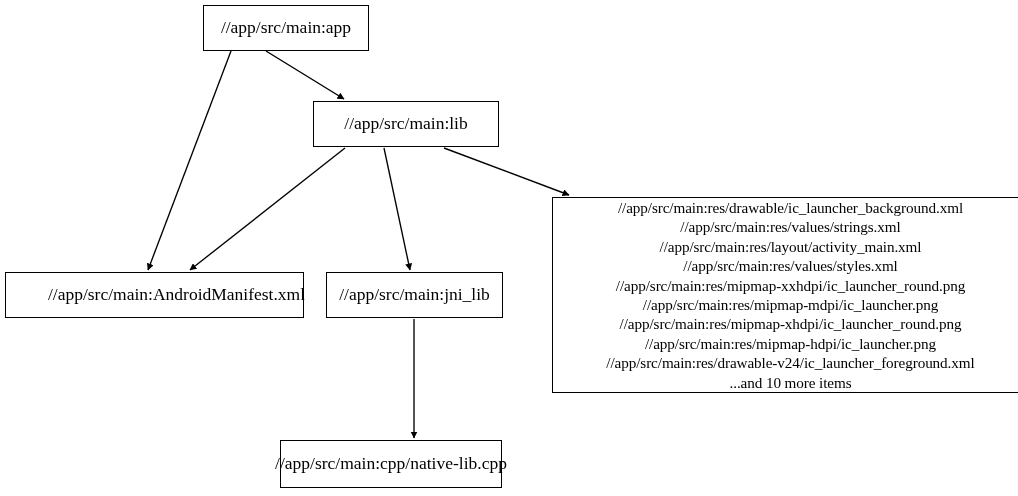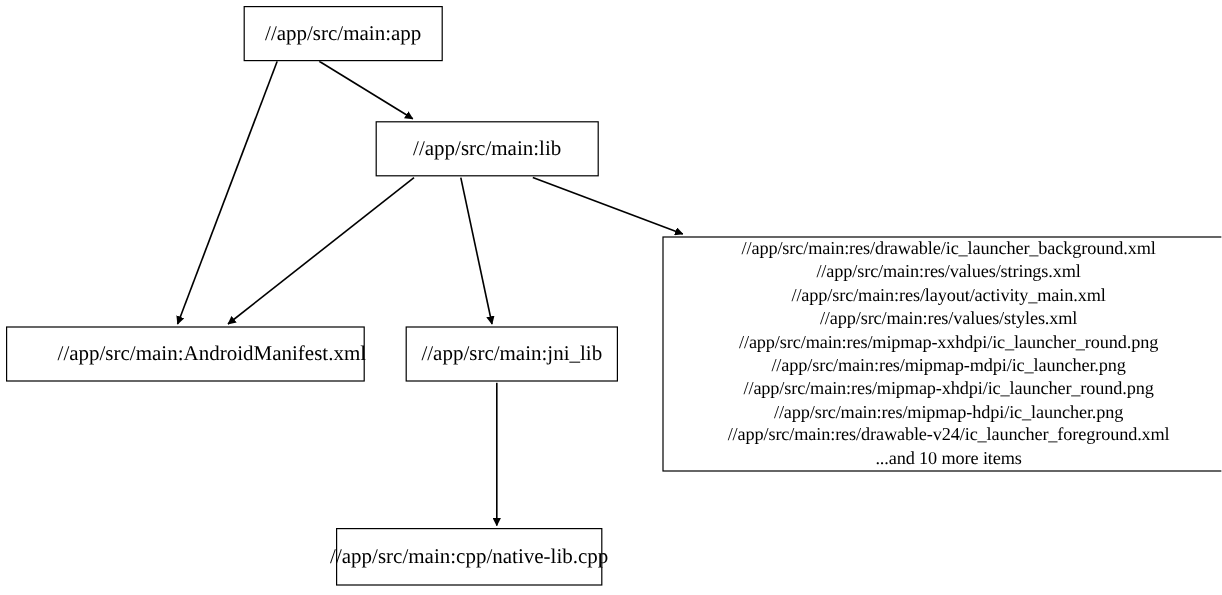--- a/index.html
+++ b/index.html
@@ -78,21 +78,21 @@
   </div>
 
   <div class="graph-node node-single" style="left:302px; top:101px; width:186px; height:46px;margin-left:11px;">
     <span class="node-label">//app/src/main:lib</span>
   </div>
 
   <div class="graph-node node-single" style="left:5px; top:272px; width:299px; height:46px;padding-left:44px;">
     <span class="node-label">//app/src/main:AndroidManifest.xml</span>
   </div>
 
-  <div class="graph-node node-single" style="left:338px; top:272px; width:177px; height:46px;">
+  <div class="graph-node node-single" style="left:326px; top:272px; width:177px; height:46px;">
     <span class="node-label">//app/src/main:jni_lib</span>
   </div>
 
   <div class="graph-node node-multi" style="left:552px; top:197px; width:477px; height:196px;">
     <span class="node-label">//app/src/main:res/drawable/ic_launcher_background.xml
 //app/src/main:res/values/strings.xml
 //app/src/main:res/layout/activity_main.xml
 //app/src/main:res/values/styles.xml
 //app/src/main:res/mipmap-xxhdpi/ic_launcher_round.png
 //app/src/main:res/mipmap-mdpi/ic_launcher.png

